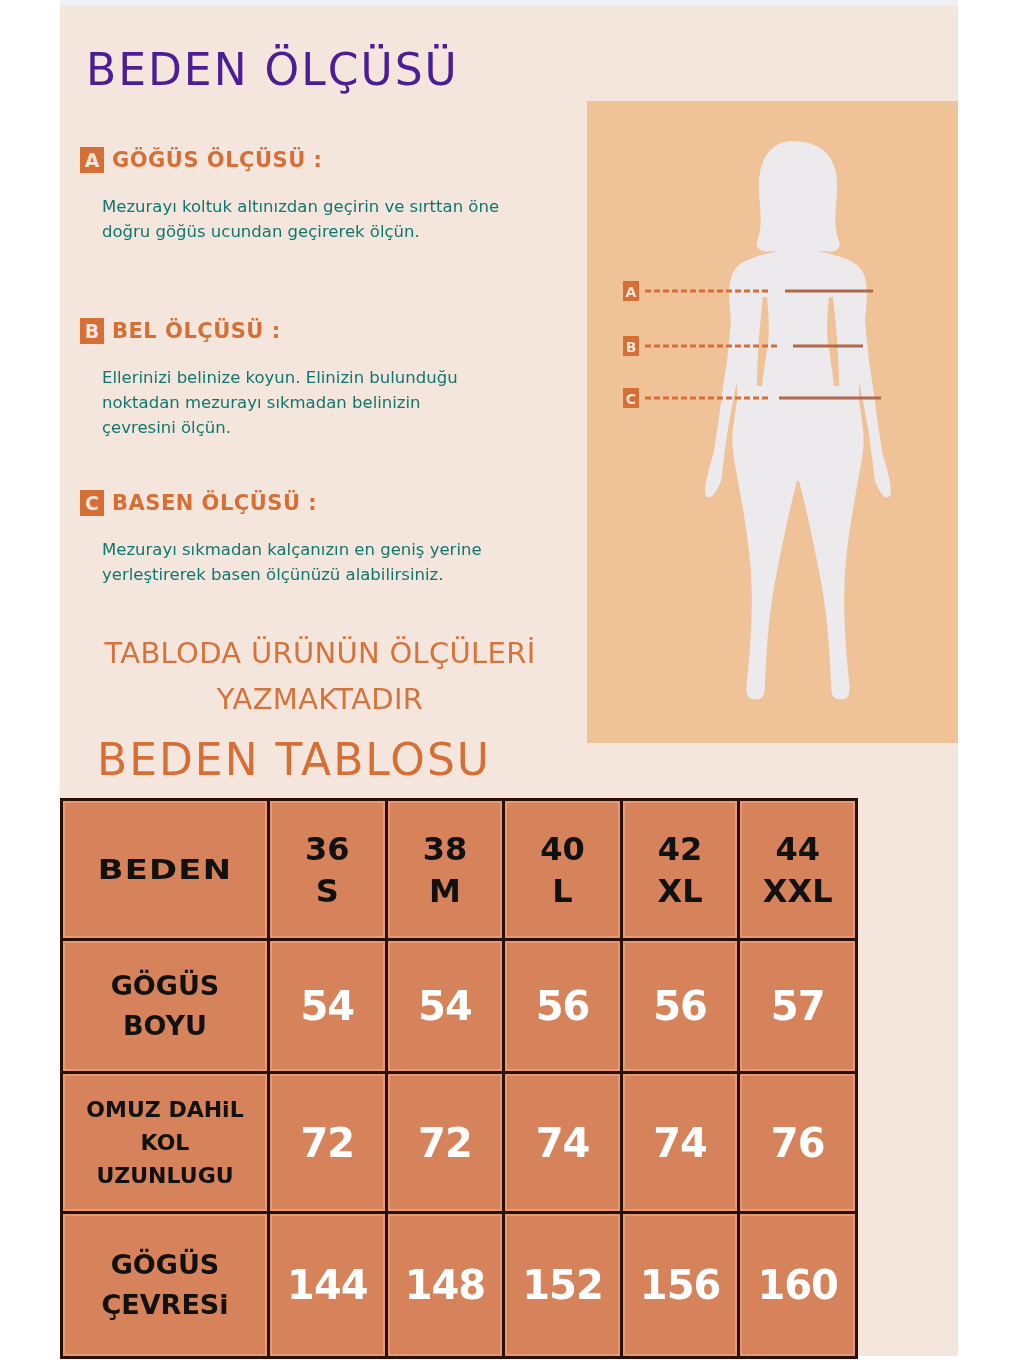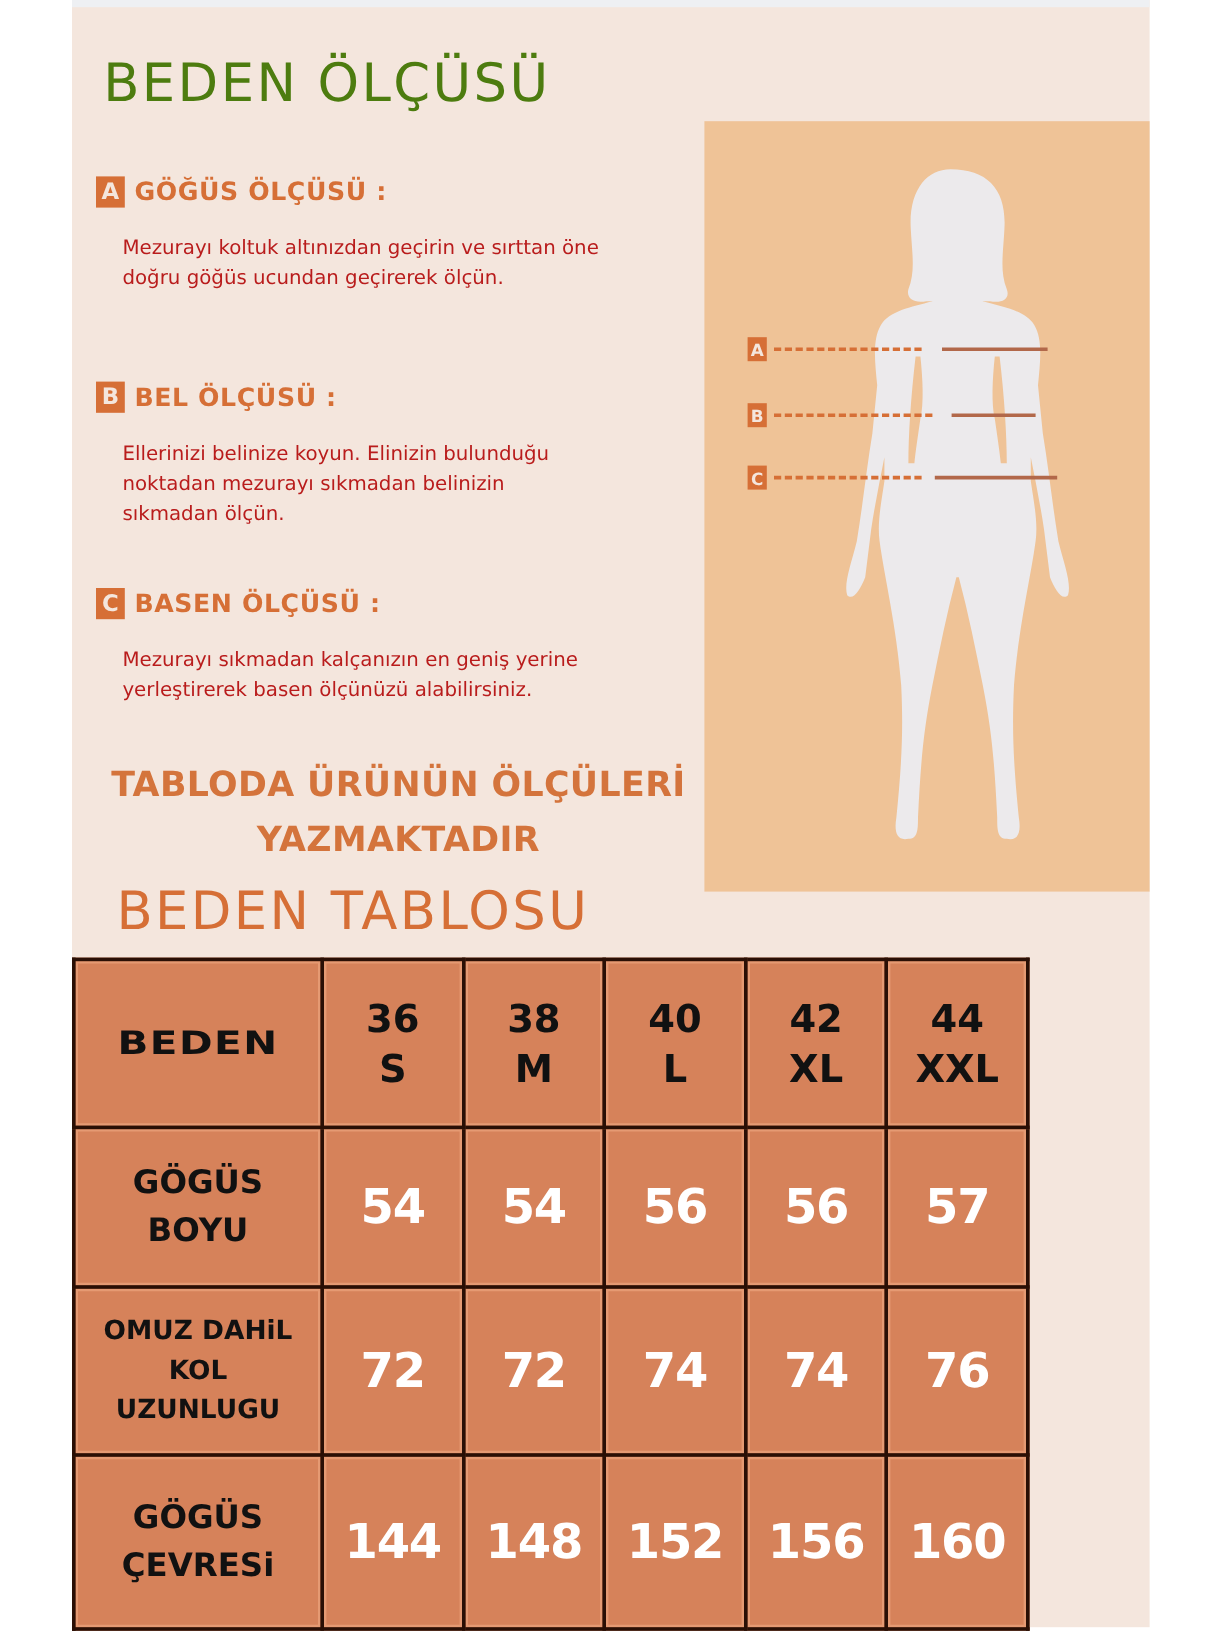--- a/index.html
+++ b/index.html
@@ -8,43 +8,43 @@
     position: relative; overflow: hidden;
     font-family: "Liberation Sans", "DejaVu Sans", sans-serif;
   }
   .page {
     position: absolute; left: 60px; top: 0; width: 898px; height: 1356px;
     background: #f4e6dd;
   }
   .topstrip { position:absolute; left:0; top:0; width:898px; height:6px; background:#eef0f3; }
   .main-title {
     position: absolute; left: 26px; top: 44px;
-    font-size: 44px; letter-spacing: 2px; color: #4d7c0f;
+    font-size: 44px; letter-spacing: 2px; color: #4c1d95;
     font-family: "DejaVu Sans", sans-serif; font-weight: normal;
   }
   .section { position: absolute; left: 20px; }
   .sec-head { display: flex; align-items: center; height: 28px; }
   .letter-box {
     width: 24px; height: 26px; background: #d66f36; color: #f4e6dd;
     font-weight: bold; font-size: 19px; display: flex; align-items: center; justify-content: center;
     margin-right: 8px; font-family: "DejaVu Sans", sans-serif;
   }
   .sec-title {
     color: #d66f36; font-size: 21px; font-weight: bold; letter-spacing: 0.5px;
     font-family: "DejaVu Sans", sans-serif;
   }
   .sec-body {
     margin-left: 22px; margin-top: 20px; width: 470px;
-    color: #b91c1c; font-size: 16.5px; line-height: 25px;
+    color: #0f766e; font-size: 16.5px; line-height: 25px;
     font-family: "DejaVu Sans", sans-serif;
   }
   .note {
     position: absolute; left: 0; top: 630px; width: 520px; text-align: center;
-    color: #d4743c; font-weight: bold; font-size: 29px; line-height: 46px;
-    font-family: "DejaVu Sans", sans-serif; letter-spacing: 0.3px; padding-left: 12px;
+    color: #d4743c; font-weight: normal; font-size: 29px; line-height: 46px;
+    font-family: "DejaVu Sans", sans-serif; letter-spacing: 0.3px;
   }
   .table-title {
     position: absolute; left: 26px; top: 734px;
     font-size: 44px; letter-spacing: 2px; color: #d66f36;
     font-family: "DejaVu Sans", sans-serif;
     margin-left: 11px;
   }
   .figure-panel {
     position: absolute; left: 527px; top: 101px; width: 371px; height: 642px;
     background: #efc397;
@@ -86,21 +86,21 @@
   </div>
 
   <div class="section" style="top:317px;">
     <div class="sec-head">
       <div class="letter-box">B</div>
       <div class="sec-title">BEL ÖLÇÜSÜ :</div>
     </div>
     <div class="sec-body">
       <div>Ellerinizi belinize koyun. Elinizin bulunduğu</div>
       <div>noktadan mezurayı sıkmadan belinizin</div>
-      <div>sıkmadan ölçün.</div>
+      <div>çevresini ölçün.</div>
     </div>
   </div>
 
   <div class="section" style="top:489px;">
     <div class="sec-head">
       <div class="letter-box">C</div>
       <div class="sec-title">BASEN ÖLÇÜSÜ :</div>
     </div>
     <div class="sec-body">
       <div>Mezurayı sıkmadan kalçanızın en geniş yerine</div>

